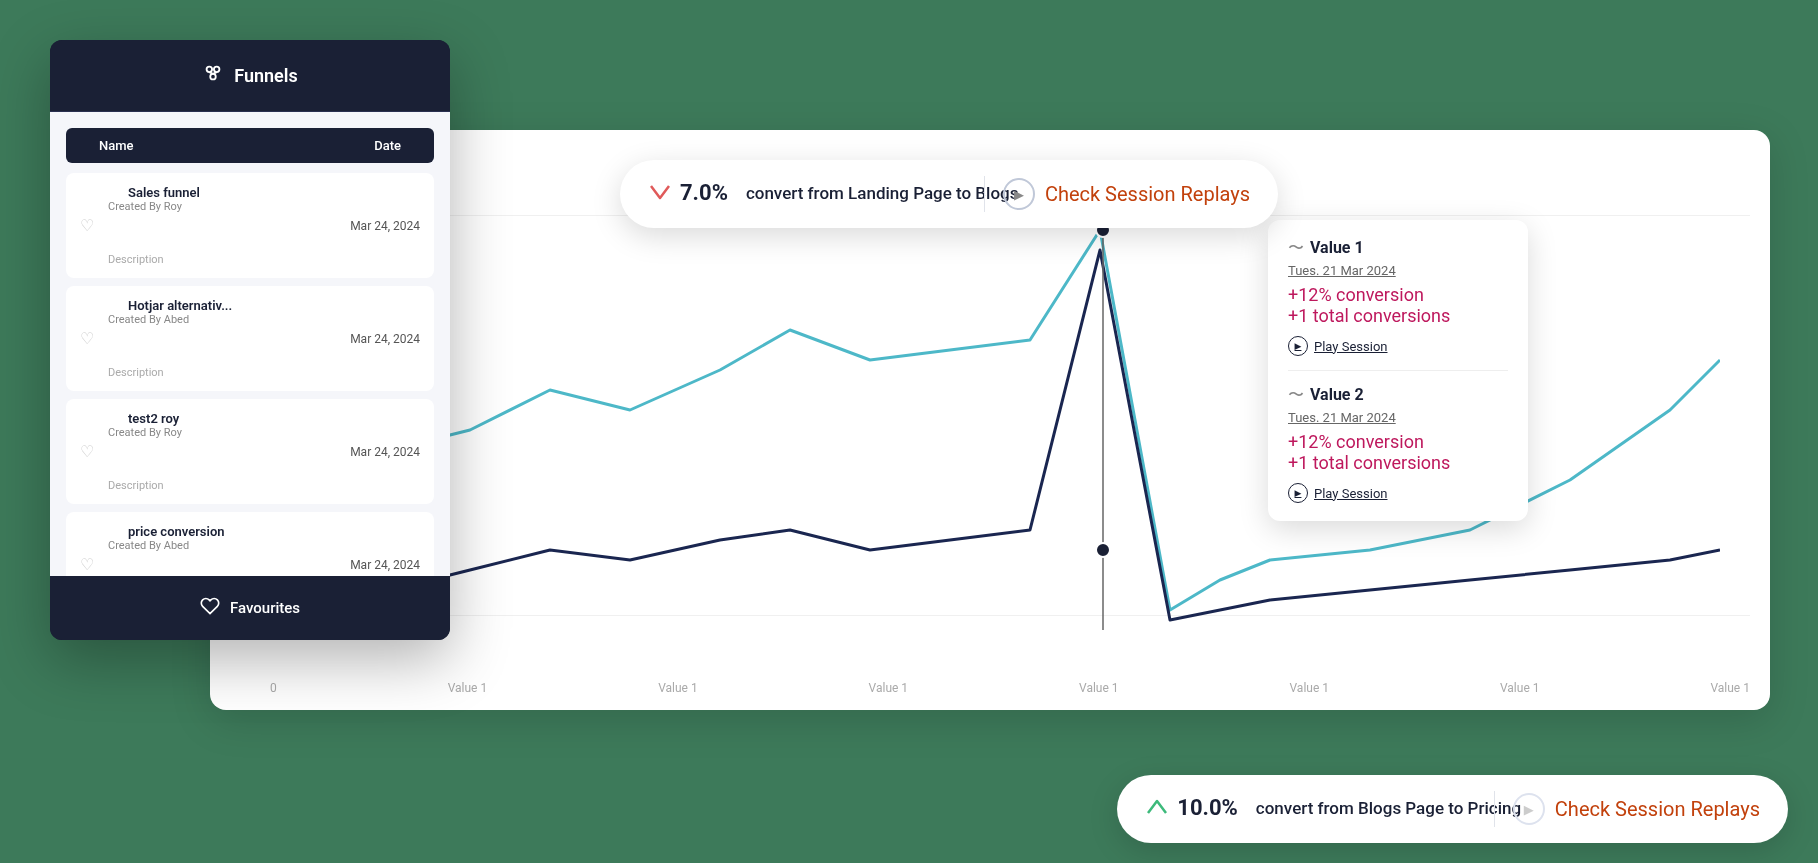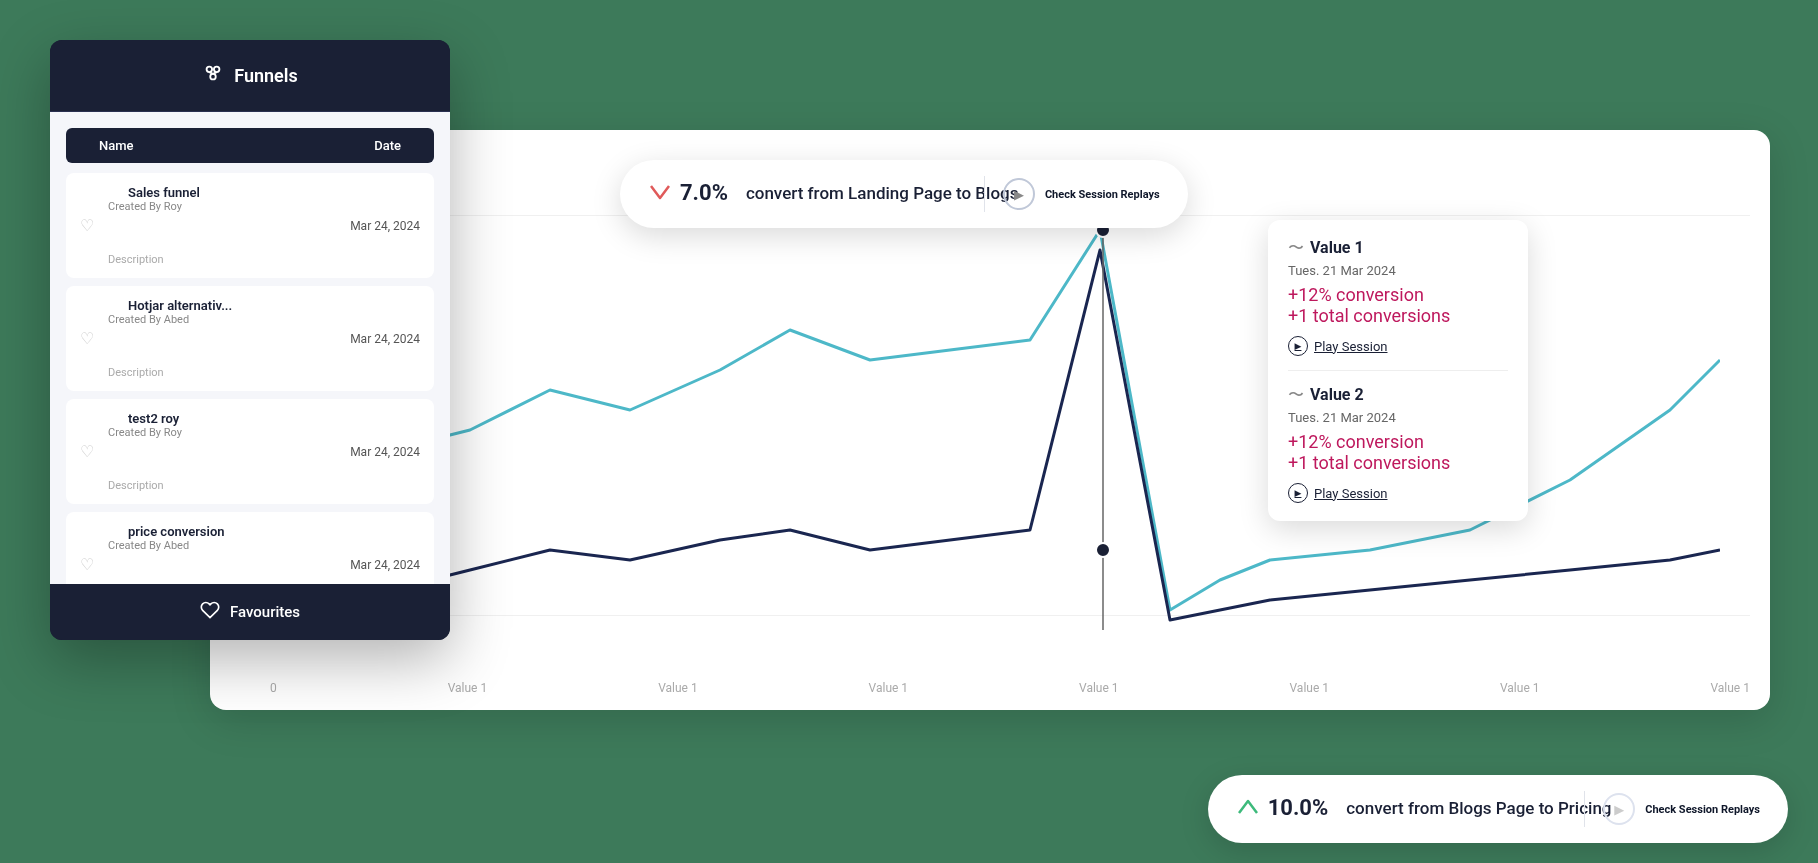--- a/index.html
+++ b/index.html
@@ -120,21 +120,21 @@
       font-size: 12px;
       color: #555;
       white-space: nowrap;
     }
     .sidebar-footer {
       position: absolute;
       bottom: 0;
       left: 0;
       right: 0;
       background: #1a2035;
-      height: 56px;
+      height: 64px;
       display: flex;
       align-items: center;
       justify-content: center;
       gap: 10px;
     }
     .footer-icon {
       color: #fff;
       font-size: 18px;
     }
     .footer-label {
@@ -180,20 +180,21 @@
     .tooltip-value-label {
       font-size: 16px;
       font-weight: 700;
       color: #1a2035;
       margin-bottom: 2px;
     }
     .tooltip-date {
       font-size: 13px;
       color: #666;
       margin-bottom: 6px;
+      text-decoration: underline;
     }
     .tooltip-metric {
       font-size: 18px;
       color: #be185d;
     }
     .tooltip-divider {
       height: 1px;
       background: #eee;
       margin: 14px 0;
     }
@@ -272,23 +273,23 @@
       height: 32px;
       border-radius: 50%;
       border: 2px solid #c0c8d8;
       display: flex;
       align-items: center;
       justify-content: center;
       font-size: 13px;
       color: #888;
     }
     .pill-session-label {
-      font-size: 11px;
-      color: #0f172a;
-      font-weight: 700;
+      font-size: 20px;
+      color: #c2410c;
+      font-weight: 400;
     }
 
     
     .bottom-pill {
       position: absolute;
       right: 30px;
       bottom: 20px;
       background: #fff;
       border-radius: 50px;
       box-shadow: 0 8px 30px rgba(0,0,0,0.15);

